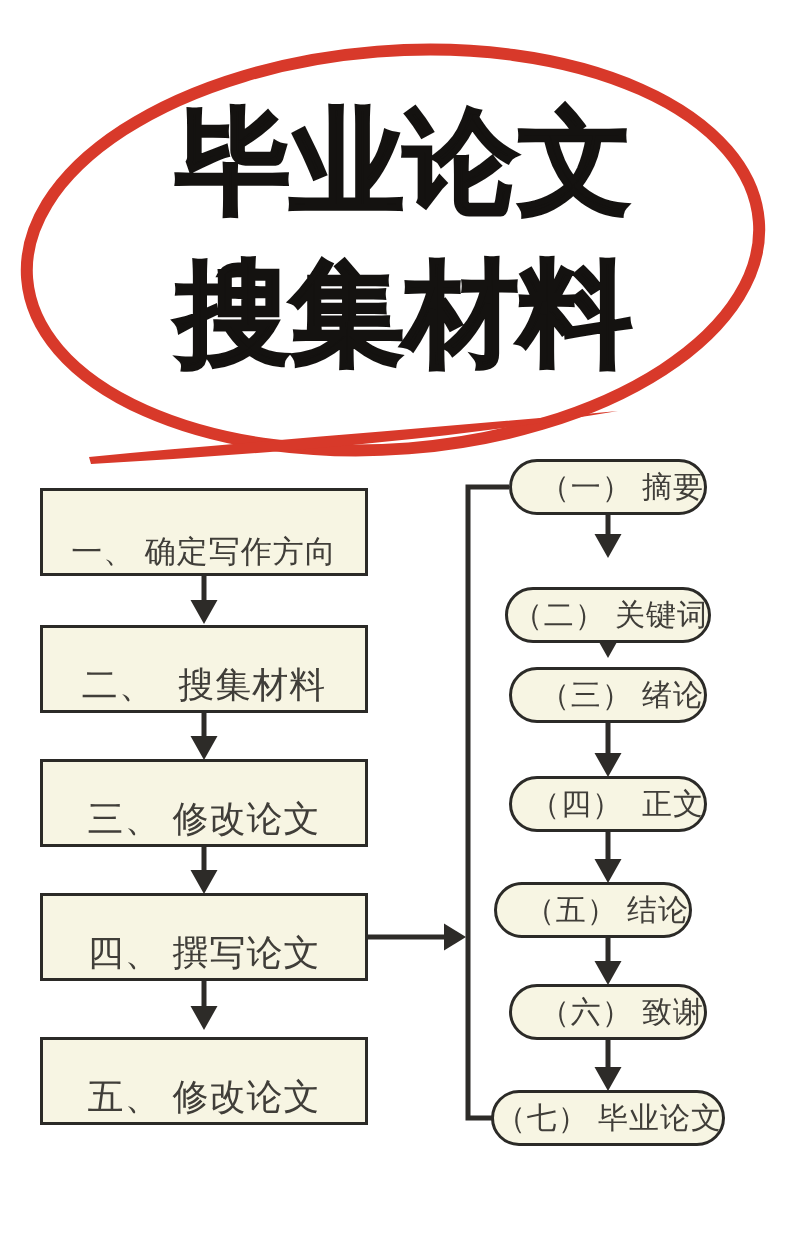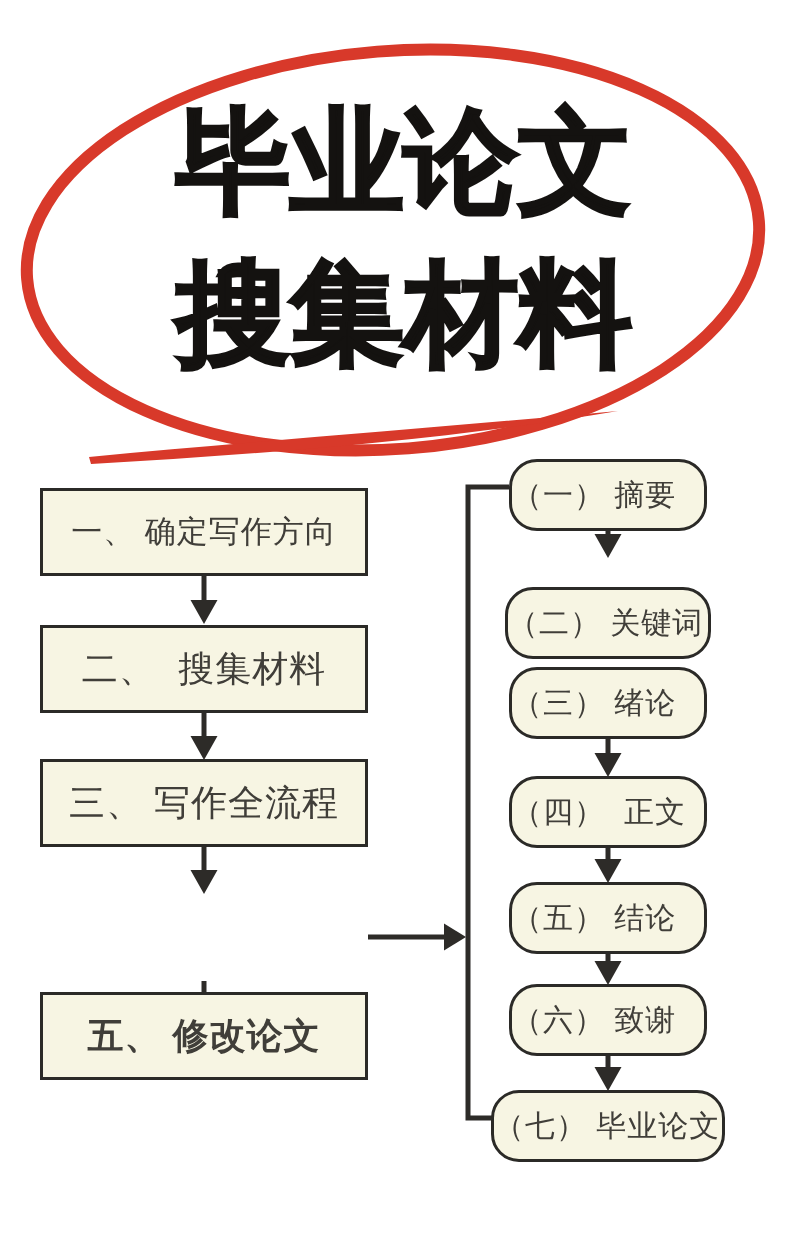--- a/index.html
+++ b/index.html
@@ -40,38 +40,38 @@
   }
   .lbox {
     position: absolute;
     left: 40px;
     width: 328px;
     height: 88px;
     box-sizing: border-box;
     background: #f7f5e3;
     border: 3px solid #2b2a27;
     display: flex;
-    align-items: center;
+    align-items: flex-end;
     justify-content: center;
     font-size: 36px;
     letter-spacing: 1px;
     color: #403e39;
     white-space: nowrap;
   }
   .lbox.long { font-size: 31px; }
   .rbox {
     position: absolute;
-    height: 72px;
+    height: 56px;
     box-sizing: border-box;
     background: #f7f5e3;
     border: 3px solid #2b2a27;
     border-radius: 28px;
     display: flex;
     align-items: center;
-    justify-content: flex-start;
+    justify-content: flex-end;
     font-size: 30px;
     letter-spacing: 1px;
     color: #403e39;
     white-space: nowrap;
   }
 </style>
 </head>
 <body>
 
 <div class="canvas">
@@ -119,39 +119,42 @@
     <div class="title-line">搜集材料</div>
   </div>
 
   <div class="lbox long" style="top:488px;">
     <span>一、 确定写作方向</span>
   </div>
   <div class="lbox" style="top:625px;font-family:Liberation Mono, monospace;">
     <span>二、 搜集材料</span>
   </div>
   <div class="lbox" style="top:759px;">
-    <span>三、 写作全流程</span>
+    <span>三、 修改论文</span>
   </div>
-  <div class="lbox" style="top:992px;font-weight:bold;">
+  <div class="lbox" style="top:893px;">
+    <span>四、 撰写论文</span>
+  </div>
+  <div class="lbox" style="top:1037px;">
     <span>五、 修改论文</span>
   </div>
 
   <div class="rbox" style="top:459px; left:509px; width:198px;">
     <span>（一） 摘要</span>
   </div>
   <div class="rbox" style="top:587px; left:505px; width:206px;">
     <span>（二） 关键词</span>
   </div>
   <div class="rbox" style="top:657px; left:509px; width:198px;margin-top:10px;">
     <span>（三） 绪论</span>
   </div>
   <div class="rbox" style="top:776px; left:509px; width:198px;font-family:Liberation Mono, monospace;">
     <span>（四） 正文</span>
   </div>
-  <div class="rbox" style="top:882px; left:509px; width:198px;">
+  <div class="rbox" style="top:882px; left:494px; width:198px;">
     <span>（五） 结论</span>
   </div>
   <div class="rbox" style="top:984px; left:509px; width:198px;">
     <span>（六） 致谢</span>
   </div>
   <div class="rbox" style="top:1090px; left:491px; width:234px;">
     <span>（七） 毕业论文</span>
   </div>
 
 </div>

